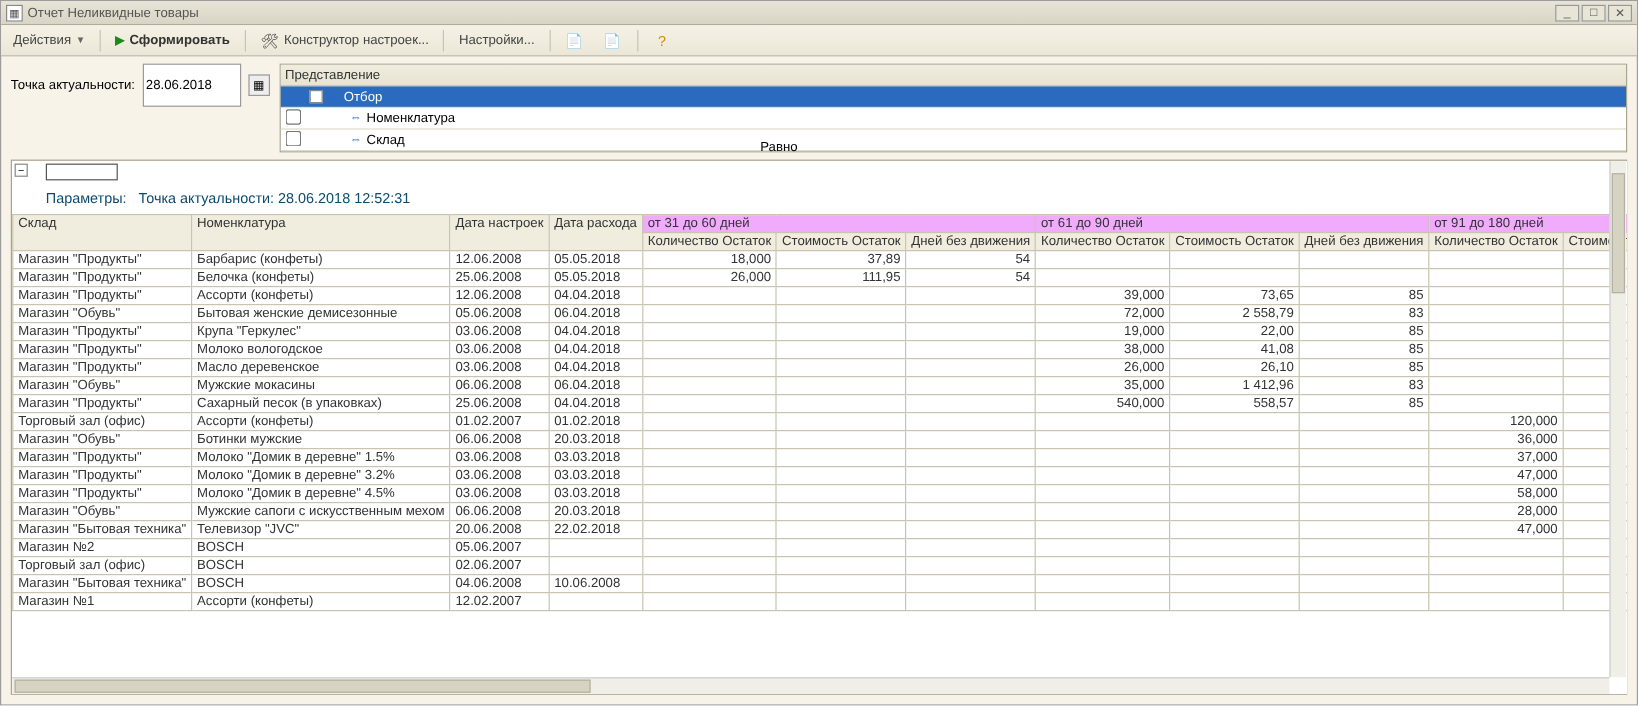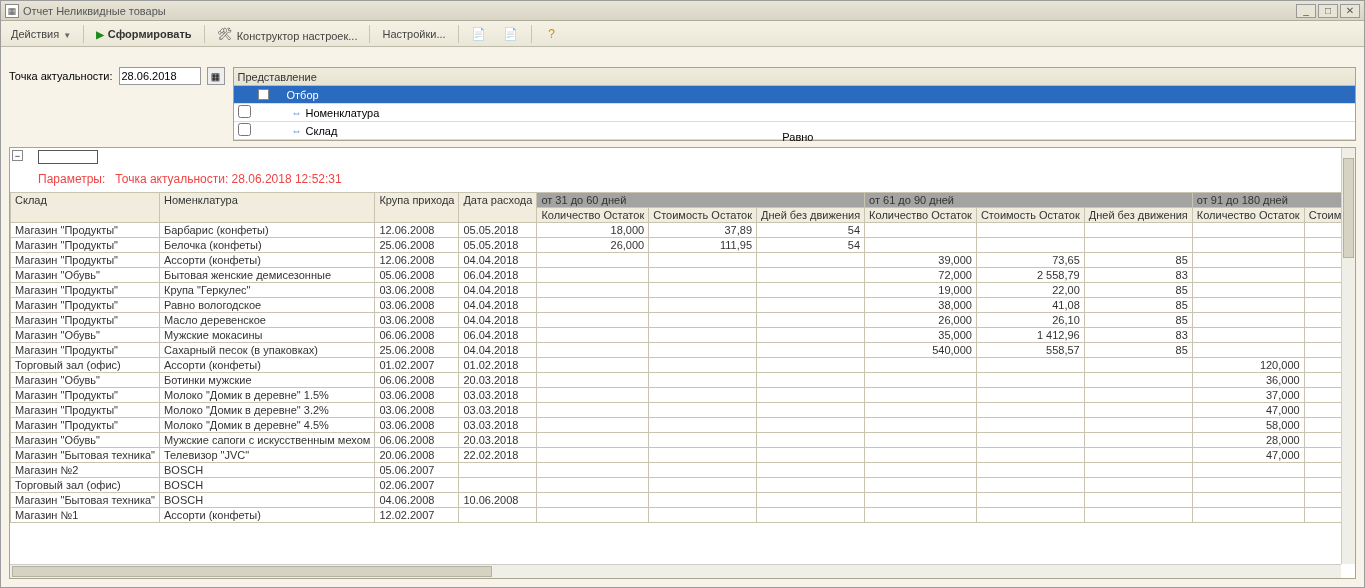--- a/index.html
+++ b/index.html
@@ -43,39 +43,39 @@
   }
   .toolbar {
     height: 26px;
     background: linear-gradient(#f5f1e4, #ebe7d8);
     border-bottom: 1px solid #bdb9a9;
     display: flex; align-items: center;
     padding: 0 4px; gap: 4px;
   }
   .tb-item {
     padding: 2px 6px;
-    display:inline-flex; align-items:flex-end; gap:4px;
+    display:inline-flex; align-items:center; gap:4px;
     cursor:pointer; color:#444;
   }
   .tb-item.bold { font-weight: bold; color:#333;}
   .tb-sep { width:1px; height:18px; background:#c8c4b4; margin:0 2px; }
   .tri { font-size:8px; color:#666; }
   .play { color:#1a8a1a; font-size:10px; }
   .ico {
     width:16px; height:16px;
     display:inline-flex; align-items:center; justify-content:center;
     font-size:12px;
   }
   .top-panel {
     display:flex; align-items:flex-start; gap:8px;
-    padding:20px 8px 0 8px;
+    padding:6px 8px 0 8px;
   }
   .date-row { display:flex; align-items:center; gap:6px; }
   .date-input {
-    width:82px; height:18px; border:1px solid #999; background:#fff;
+    width:82px; height:36px; border:1px solid #999; background:#fff;
     padding:0 2px; font-size:11px;
   }
   .date-btn {
     width:18px; height:18px; border:1px solid #999; background:#eee;
     display:inline-flex; align-items:center; justify-content:center;
     font-size:10px; cursor:pointer;
   }
   .filter-panel {
     flex:1;
     border:1px solid #a8a48f;
@@ -89,21 +89,21 @@
   }
   .fp-row {
     height:18px; border-bottom:1px solid #e0dccb;
     display:flex; align-items:center; padding:0 2px;
     font-size:11px;
   }
   .fp-row.selected { background:#2a6abf; color:#fff; }
   .fp-check { width:18px; text-align:center; }
   .fp-check input { margin:0; }
   .fp-text { flex:0 0 380px; display:flex; align-items:center; gap:4px; padding-left:4px;}
-  .fp-comp { flex:0 0 180px; text-align:right;margin-top:48px; }
+  .fp-comp { flex:0 0 180px; text-align:left;margin-top:48px; }
   .tree-toggle {
     width:11px; height:11px; border:1px solid #888; background:#fff;
     display:inline-flex; align-items:center; justify-content:center;
     font-size:9px; line-height:9px; cursor:pointer;
   }
   .link-ico { color:#2a6abf; font-size:10px; }
   .report-area {
     flex:1; margin:6px 8px 8px 8px;
     border:1px solid #a8a48f; background:#fff;
     overflow:auto; position:relative;
@@ -113,36 +113,36 @@
     position:absolute; left:2px; top:2px;
     width:11px; height:11px; border:1px solid #888; background:#fff;
     display:inline-flex; align-items:center; justify-content:center;
     font-size:9px; cursor:pointer;
   }
   .report-smallbox {
     position:absolute; left:28px; top:2px;
     width:60px; height:14px; border:1px solid #555; background:#fff;
   }
   .params-line {
-    padding:24px 0 6px 28px; font-size:12px; color:#ef4444;
+    padding:24px 0 6px 28px; font-size:12px; color:#0c4a6e;
   }
   table.rep {
     border-collapse:collapse; width:100%;
     font-size:11px; color:#333;
   }
   table.rep th, table.rep td {
     border:1px solid #c8c4b0;
     padding:1px 4px;
     vertical-align:top;
     white-space:nowrap;
   }
   table.rep th {
     background:#f1edde; font-weight:normal; text-align:left;
   }
-  table.rep th.group { background:#a3a3a3; }
+  table.rep th.group { background:#f0abfc; }
   .num { text-align:right; }
   .colnar { width:75px; }
   .scrollbar-v {
     position:absolute; right:0; top:0; bottom:14px; width:14px;
     background:#efefe7; border-left:1px solid #ccc;
   }
   .scrollbar-v .thumb {
     position:absolute; left:1px; right:1px; top:10px; height:100px;
     background:#d7d3c3; border:1px solid #b5b1a1;
   }
@@ -243,21 +243,21 @@
     <div class="report-inner">
       <div class="params-line">
         <span>Параметры:</span>&nbsp;&nbsp;
         <span>Точка актуальности: 28.06.2018 12:52:31</span>
       </div>
       <table class="rep">
         <thead>
           <tr>
             <th rowspan="2" style="width:120px">Склад</th>
             <th rowspan="2" style="width:210px">Номенклатура</th>
-            <th rowspan="2" class="colnar">Крупа прихода</th>
+            <th rowspan="2" class="colnar">Дата настроек</th>
             <th rowspan="2" class="colnar">Дата расхода</th>
             <th colspan="3" class="group">от 31 до 60 дней</th>
             <th colspan="3" class="group">от 61 до 90 дней</th>
             <th colspan="3" class="group">от 91 до 180 дней</th>
 
           </tr>
           <tr>
             <th class="colnar">Количество Остаток</th>
             <th class="colnar">Стоимость Остаток</th>
             <th class="colnar">Дней без движения</th>
@@ -335,21 +335,21 @@
               <td class="num"></td>
               <td class="num"></td>
               <td class="num">19,000</td>
               <td class="num">22,00</td>
               <td class="num">85</td>
               <td class="num"></td>
               <td class="num"></td>
             </tr>
             <tr>
               <td>Магазин "Продукты"</td>
-              <td>Равно вологодское</td>
+              <td>Молоко вологодское</td>
               <td>03.06.2008</td>
               <td>04.04.2018</td>
               <td class="num"></td>
               <td class="num"></td>
               <td class="num"></td>
               <td class="num">38,000</td>
               <td class="num">41,08</td>
               <td class="num">85</td>
               <td class="num"></td>
               <td class="num"></td>

